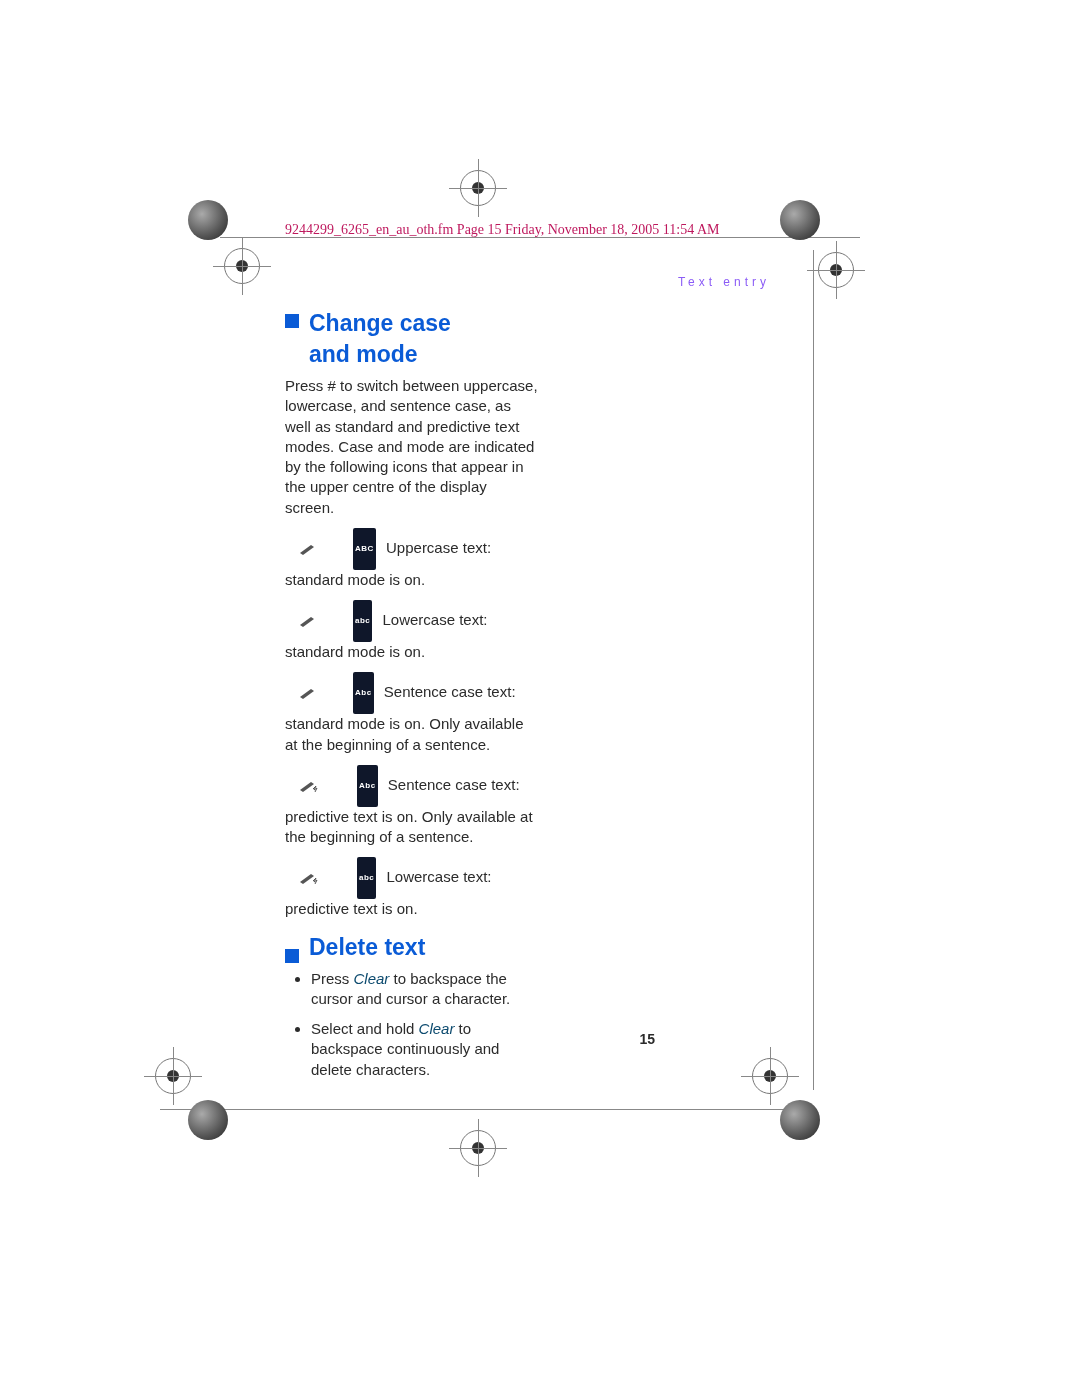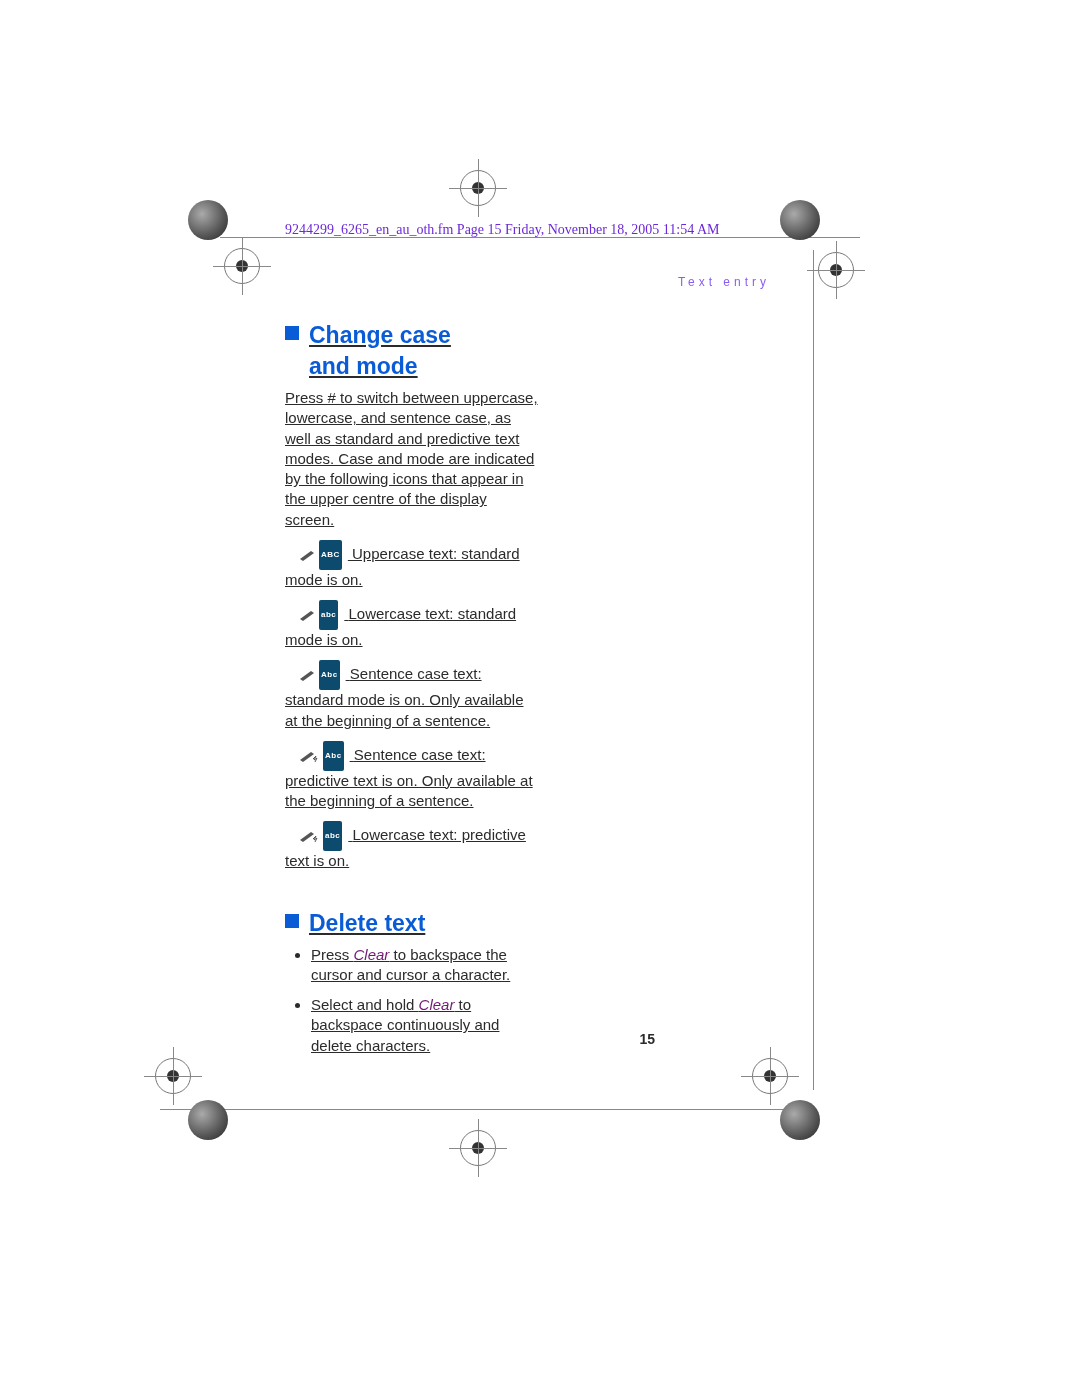--- a/index.html
+++ b/index.html
@@ -11,38 +11,37 @@
     font-family: "Helvetica Neue", Arial, sans-serif;
     color: #2b2b2b;
     position: relative;
   }
   .page-header {
     position: absolute;
     left: 285px;
     top: 222px;
     font-family: "Times New Roman", serif;
     font-size: 14px;
-    color: #6d28d9;
+    color: #be185d;
   }
   .section-label {
     position: absolute;
     right: 310px;
     top: 275px;
     font-size: 12px;
     letter-spacing: 4px;
     color: #8b5cf6;
   }
   .content {
     position: absolute;
     left: 285px;
-    top: 312px;
+    top: 300px;
     width: 255px;
     font-size: 15px;
     line-height: 1.35;
-    text-decoration: underline;
   }
   .h2 {
     color: #0a5bd6;
     font-size: 23px;
     font-weight: 700;
     margin: 8px 0 6px 0;
     display: flex;
     align-items: flex-start;
   }
   .h2 .sq {
@@ -74,39 +73,40 @@
   .pencil-pred {
     width: 22px; height: 12px; display: inline-block;
     vertical-align: middle;
     margin-right: 2px;
   }
   .abc-box {
     display: inline-block;
     font-size: 8px;
     font-weight: bold;
     color: #fff;
-    background: #0c4a6e;
-    padding: 11px 2px;
+    background: #0f172a;
+    padding: 17px 2px;
     border-radius: 2px;
     vertical-align: middle;
     letter-spacing: 0.5px;
     line-height: 1;
+    margin-left: 34px;
   }
   .abc-box.sent {
     font-size: 8px;
   }
   ul.bullets {
     margin: 4px 0 0 0;
     padding-left: 26px;
   }
   ul.bullets li {
     margin-bottom: 10px;
   }
   .italic-link {
-    color: #701a75;
+    color: #0c4a6e;
     font-style: italic;
   }
   .page-num {
     position: absolute;
     right: 425px;
     bottom: 350px;
     font-size: 14px;
     font-weight: bold;
   }
 
@@ -238,21 +238,21 @@
   <div class="mode-item">
     <span class="icons">
       <svg class="pencil-pred" viewBox="0 0 22 12">
           <path d="M1 10 L12 2 L15 4 L4 12 Z" fill="#555"></path>
           <path d="M14 9 L17 6 L15 10 L18 8 L16 12" stroke="#555" stroke-width="1" fill="none"></path>
         </svg><span class="abc-box">abc</span>
     </span>
     <span class="label">Lowercase text: predictive text is on.</span>
   </div>
 
-  <div class="h2" style="margin-top:36px;">
+  <div class="h2" style="margin-top:12px;align-items:flex-end;">
     <span class="sq"></span>
     <span>Delete text</span>
   </div>
 
 
   <ul class="bullets">
     <li>
       <span>Press </span><span class="italic-link">Clear</span><span> to backspace the cursor and cursor a character.</span>
     </li>
     <li>

